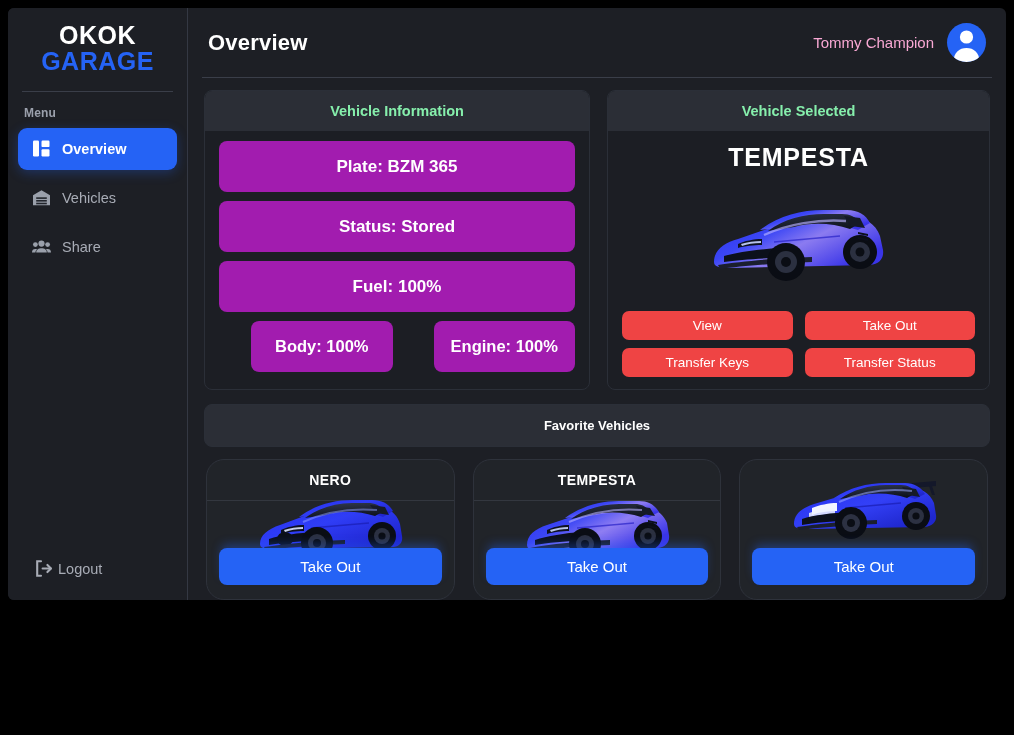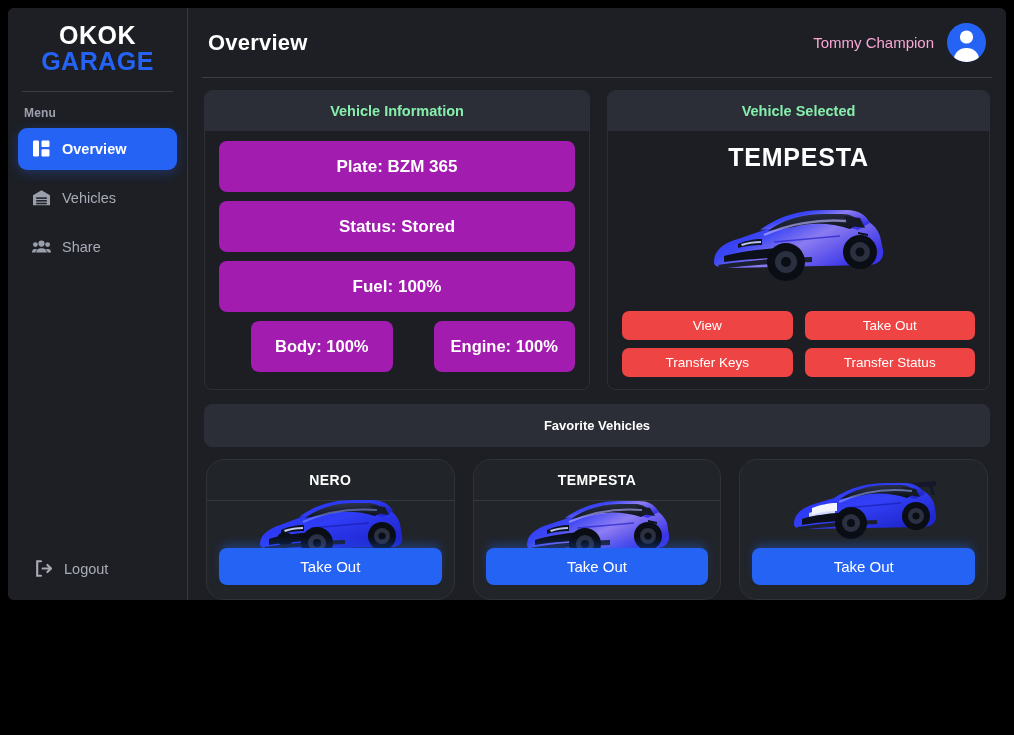--- a/index.html
+++ b/index.html
@@ -72,21 +72,21 @@
     background:#2563f5;
     color:#ffffff;
     font-weight:bold;
     box-shadow:0 3px 12px rgba(37,99,245,0.30);
   }
   .nav-item .ico { width:19px; height:19px; display:flex; align-items:center; justify-content:center; flex:0 0 19px; }
   .nav-item .ico svg { display:block; }
 
   .logout {
     margin-top:auto;
-    display:flex; align-items:center; gap:11px;
+    display:flex; align-items:center; gap:5px;
     color:#a8acb6;
     font-size:14.5px;
     padding:0 0 22px 26px;
     cursor:pointer;
     user-select:none;
   }
   .logout .ico { width:19px; height:19px; display:flex; align-items:center; justify-content:center; }
 
   
   .main {

